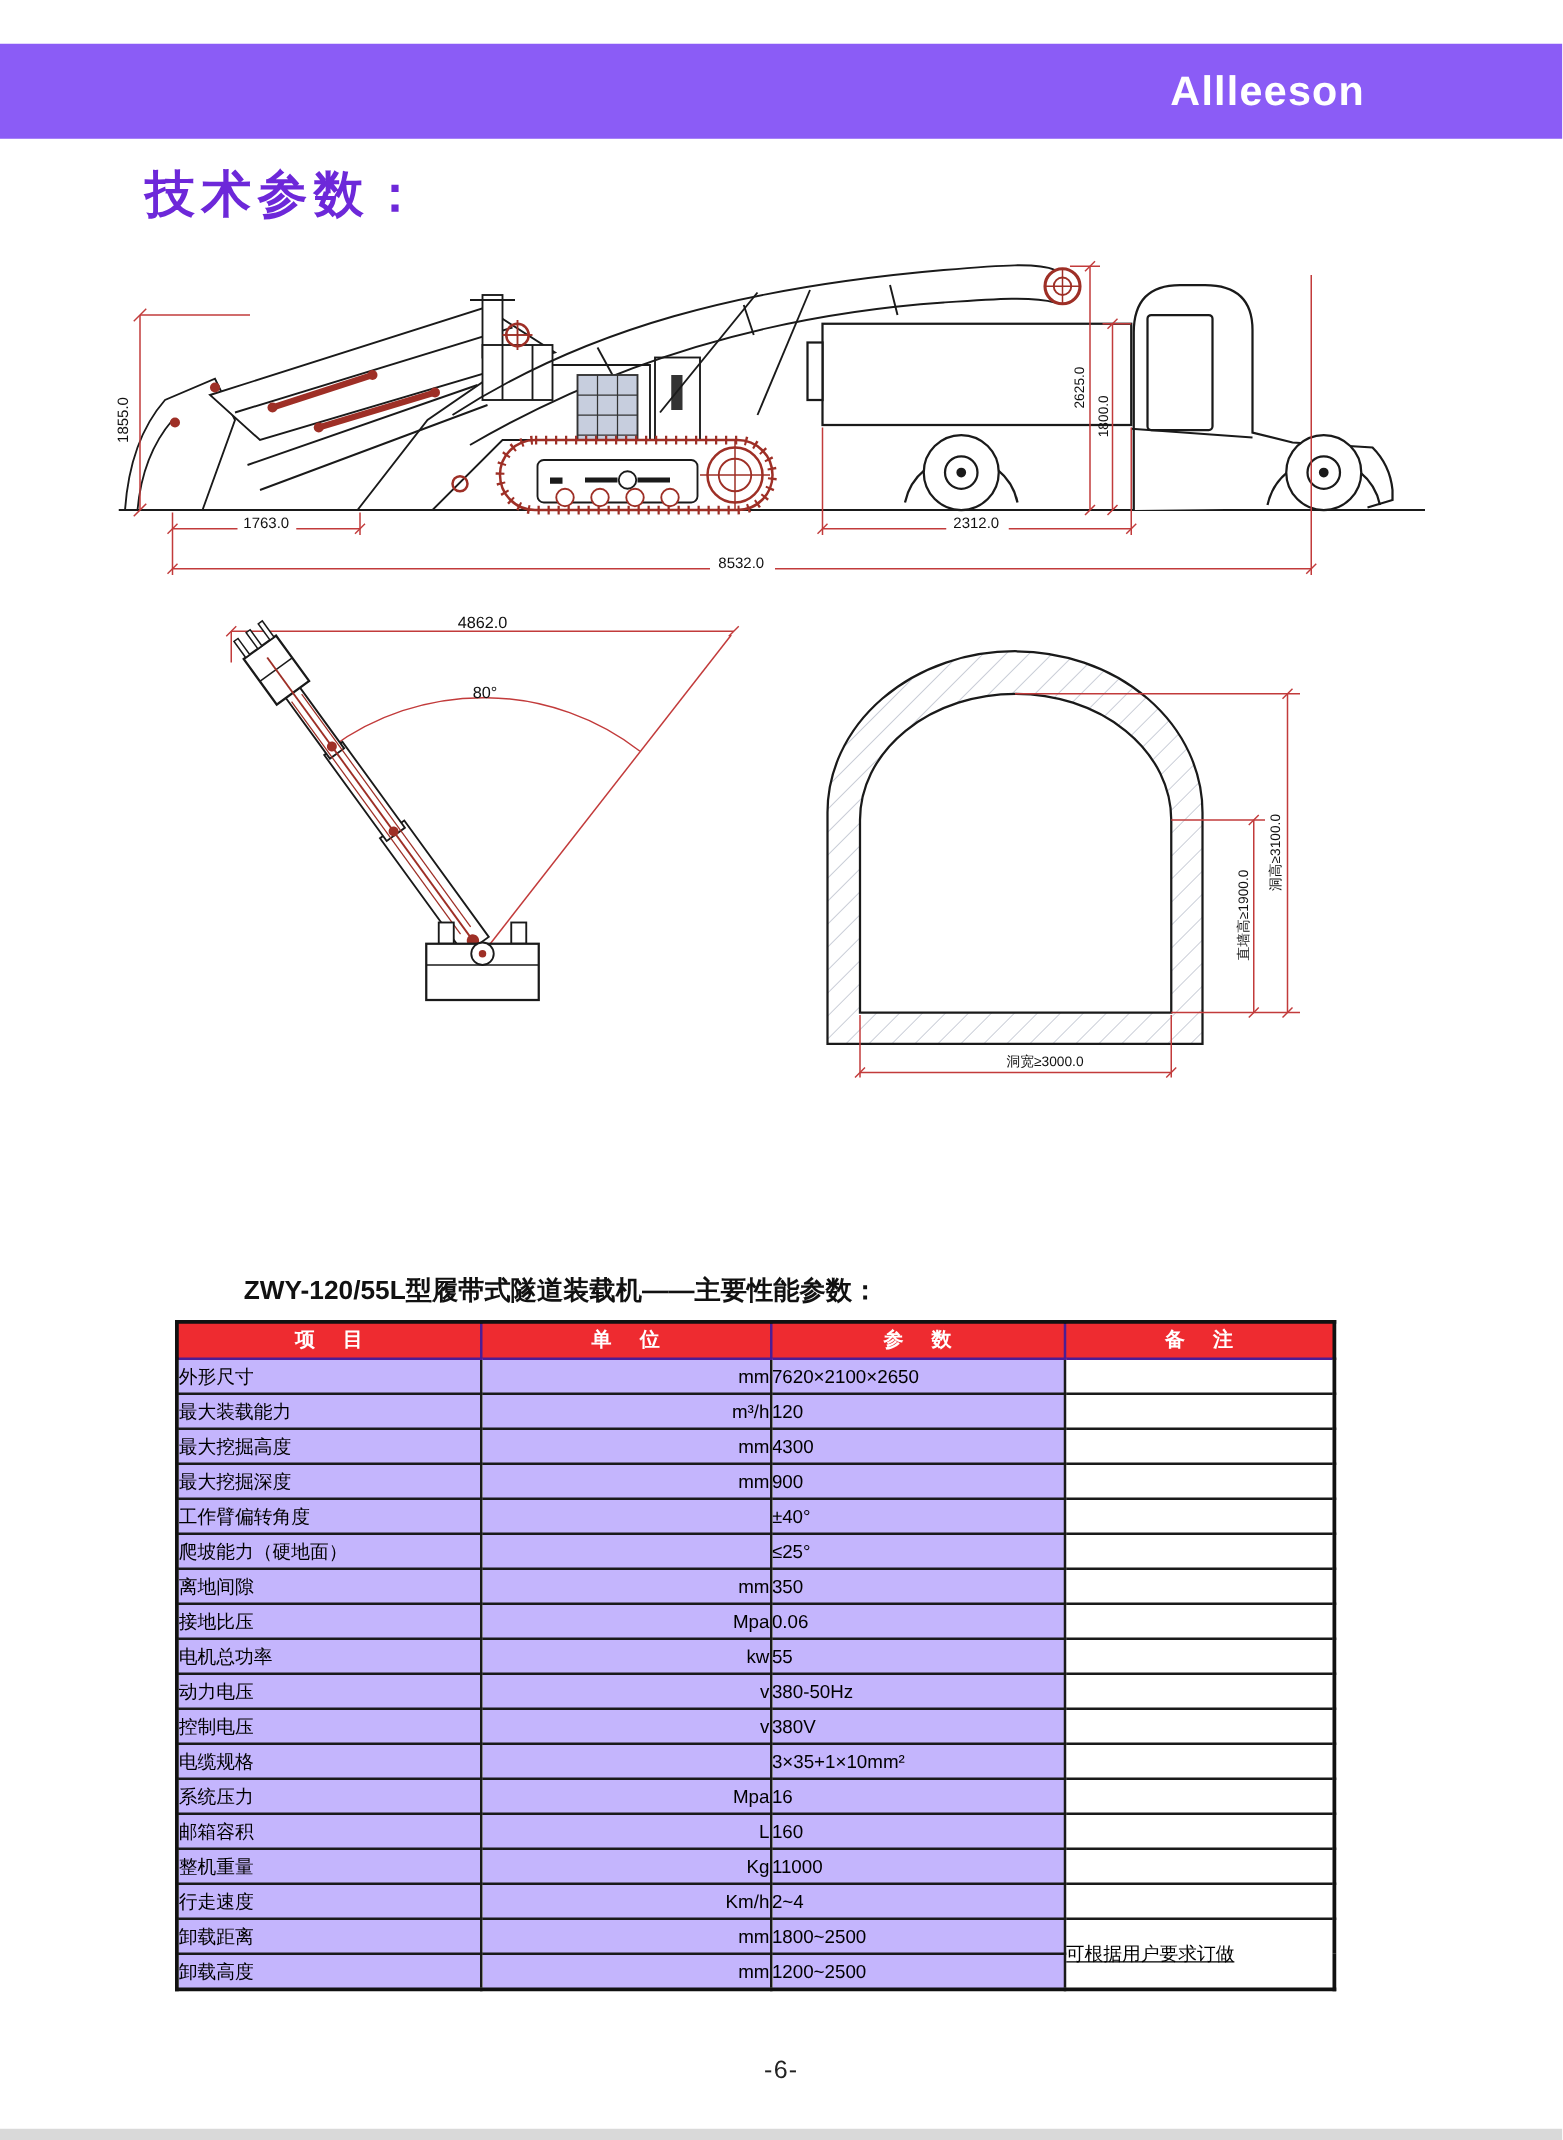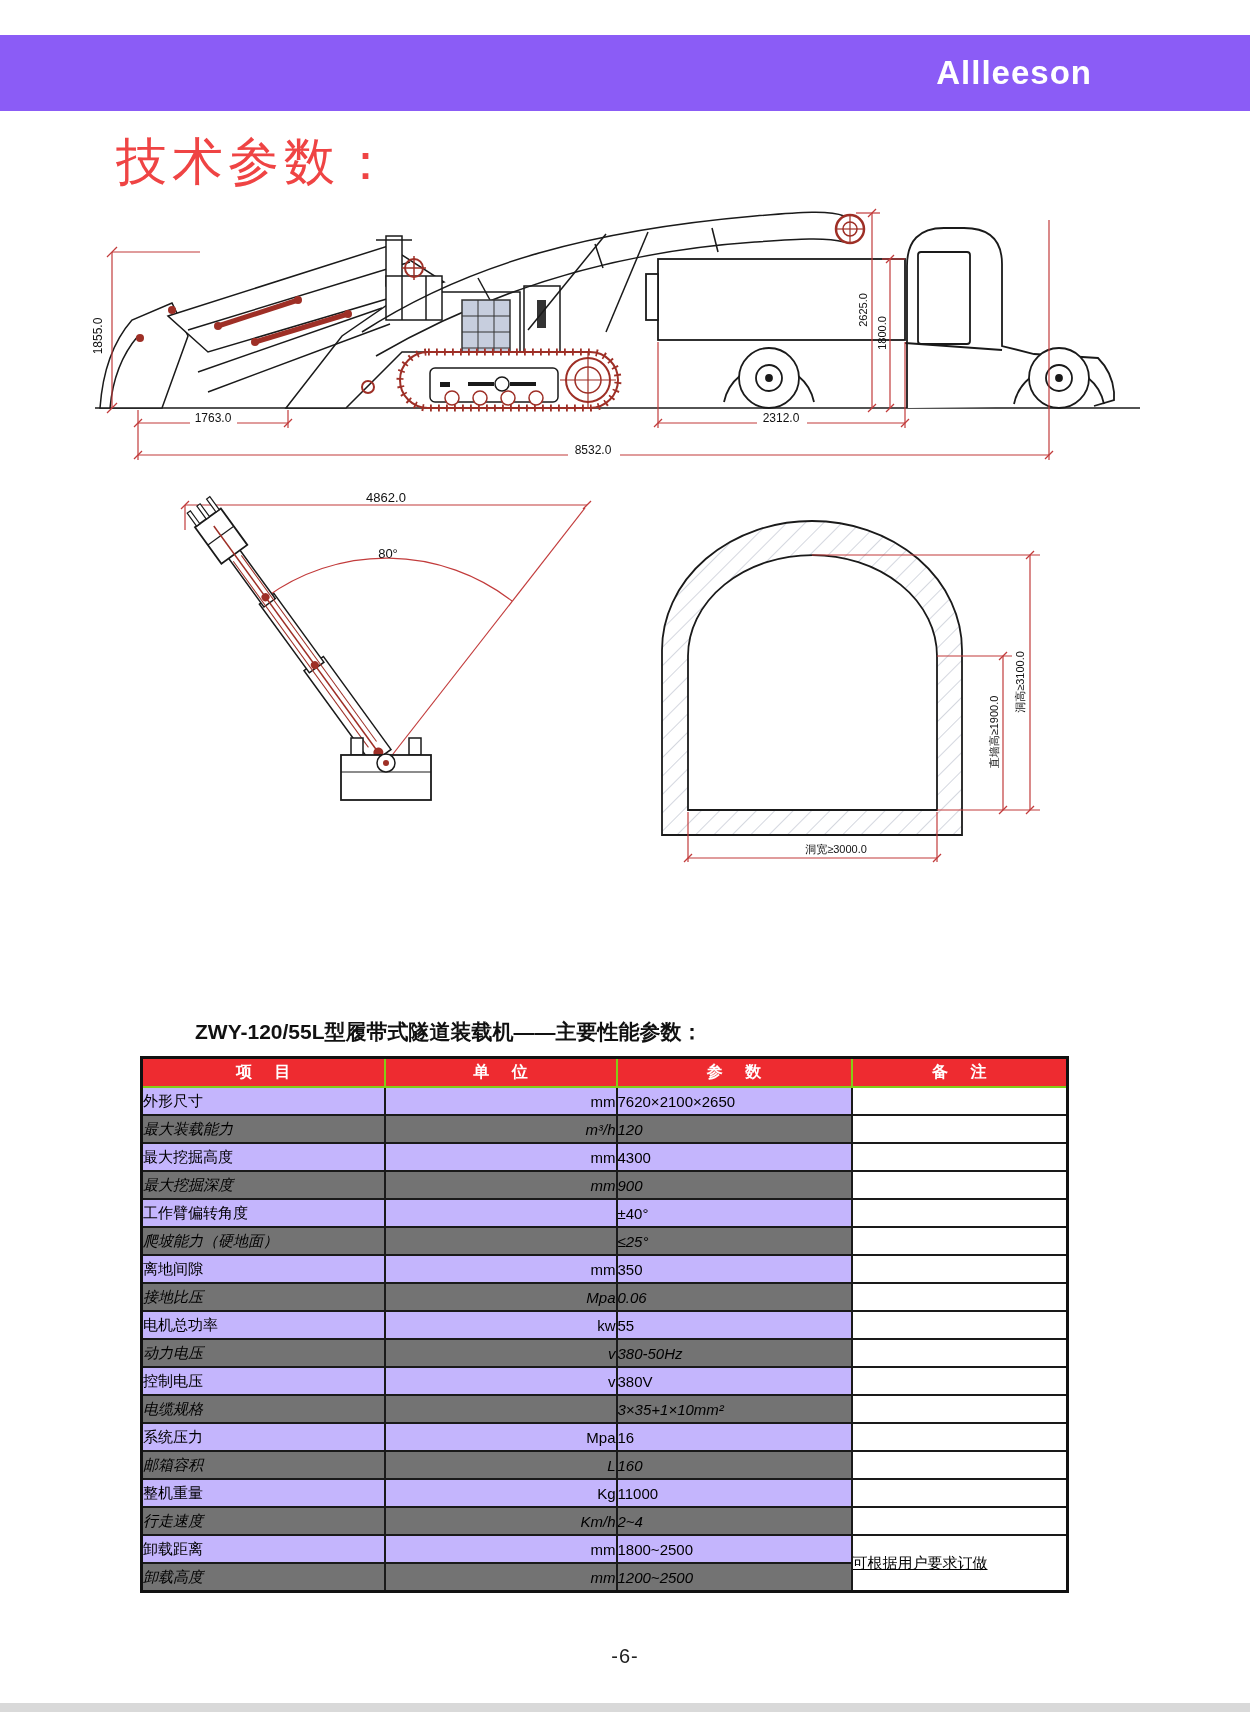--- a/index.html
+++ b/index.html
@@ -4,41 +4,41 @@
 <style>
   html,body{margin:0;padding:0;background:#fff;}
   .page{position:relative;width:1250px;height:1712px;background:#fff;overflow:hidden;
         font-family:"Liberation Sans","DejaVu Sans",sans-serif;}
   .topbar{position:absolute;left:0;top:35px;width:100%;height:76px;background:#8b5cf6;
           display:flex;align-items:center;justify-content:flex-end;
           padding-right:158px;box-sizing:border-box;}
   .brand{color:#fff;font-size:33px;font-weight:bold;letter-spacing:1px;}
   .title{position:absolute;left:116px;top:128px;margin:0;
          font-family:"Liberation Serif","DejaVu Serif",serif;
-         font-size:51px;font-weight:normal;color:#ef4444;letter-spacing:5px;}
+         font-size:40px;font-weight:bold;color:#6d28d9;letter-spacing:5px;}
   svg.drawing{position:absolute;}
   #d1{left:50px;top:140px;width:1110px;height:335px;}
   #d2{left:150px;top:450px;width:470px;height:365px;}
   #d3{left:600px;top:470px;width:470px;height:400px;}
   svg text{font-family:"Liberation Sans","DejaVu Sans",sans-serif;fill:#111;}
   .watermark{position:absolute;left:350px;top:850px;width:714px;text-align:center;
              font-size:26px;font-weight:800;color:#0a0a0a;z-index:5;}
   .tbl-title{position:absolute;left:140px;top:1018px;width:926px;box-sizing:border-box;
              padding-left:55px;text-align:left;font-size:21px;font-weight:bold;color:#111;}
   table.spec{position:absolute;left:140px;top:1056px;width:926px;border-collapse:collapse;
              table-layout:fixed;border:3px solid #111;}
   table.spec th{background:#EE2B30;color:#fff;font-size:16px;font-weight:bold;height:27px;
-                letter-spacing:9px;text-indent:9px;border:2px solid #84cc16;padding:0;}
+                letter-spacing:9px;text-indent:9px;border:2px solid #4c1d95;padding:0;}
   table.spec td{height:26px;font-size:15px;color:#000;border:2px solid #1a1a1a;padding:0;
                 background:#fff;white-space:nowrap;overflow:hidden;}
   td.c-item{padding-left:26px;}
   td.c-unit{text-align:right;margin-top:28px;}
   td.c-val{padding-left:20px;}
   tr.row-yellow td.zebra{background:#c4b5fd;}
-  tr.row-gray td.zebra{background:#737373;font-style:italic;}
+  tr.row-gray td.zebra{background:#c4b5fd;}
   td.c-remark{background:#E9E9E9;}
   td.c-remark-merged{background:#fff;text-align:left;text-decoration:underline;}
   .page-number{position:absolute;left:0;top:1645px;width:100%;text-align:center;
                font-size:20px;color:#222;letter-spacing:1px;}
   .bottom-strip{position:absolute;left:0;top:1703px;width:100%;height:9px;background:#D9D9D9;}
 </style>
 </head>
 <body>
 
 <div class="page">

